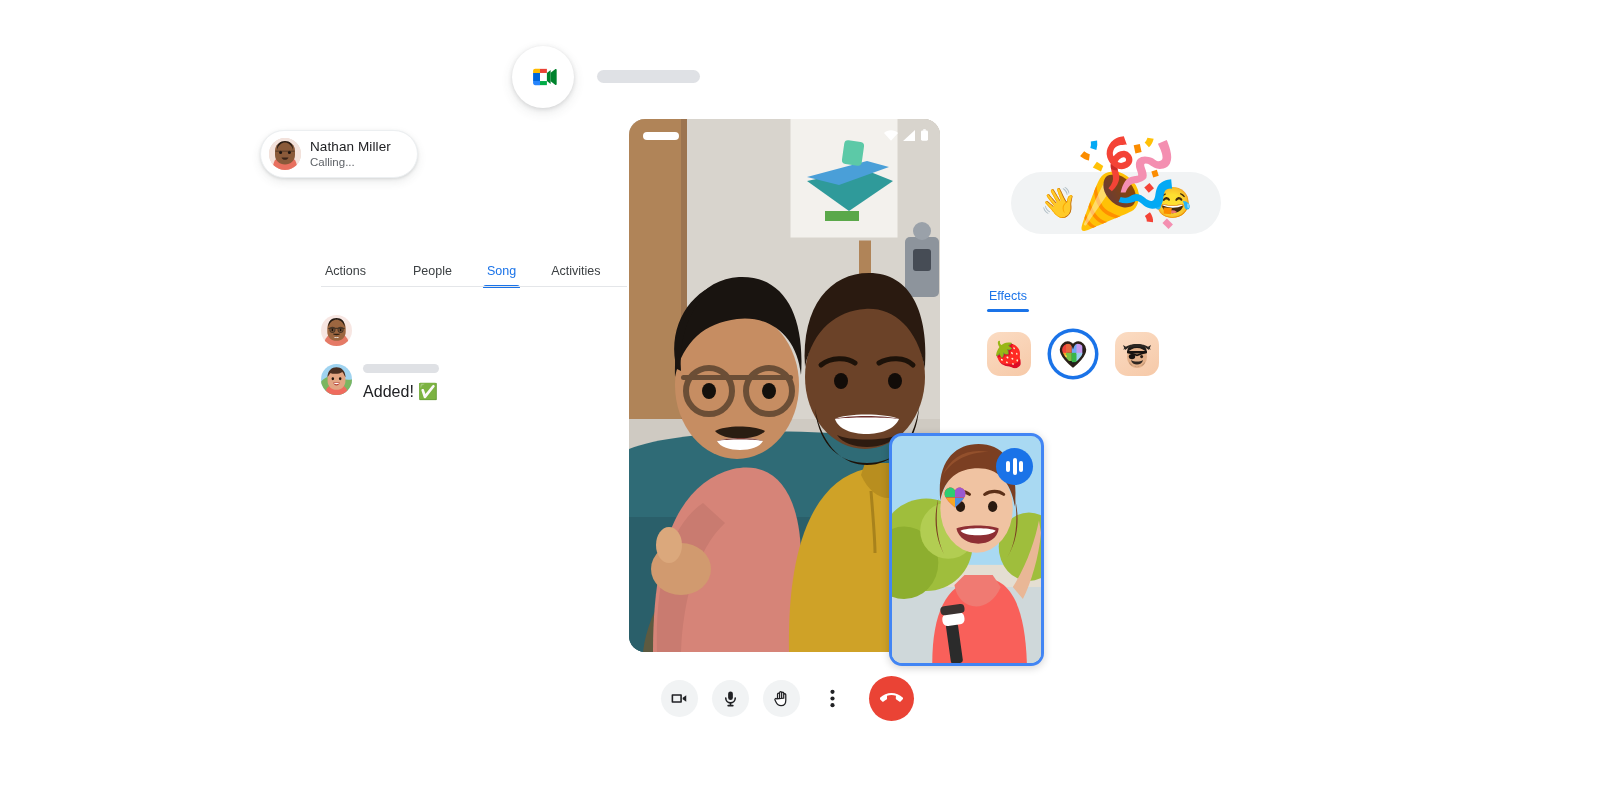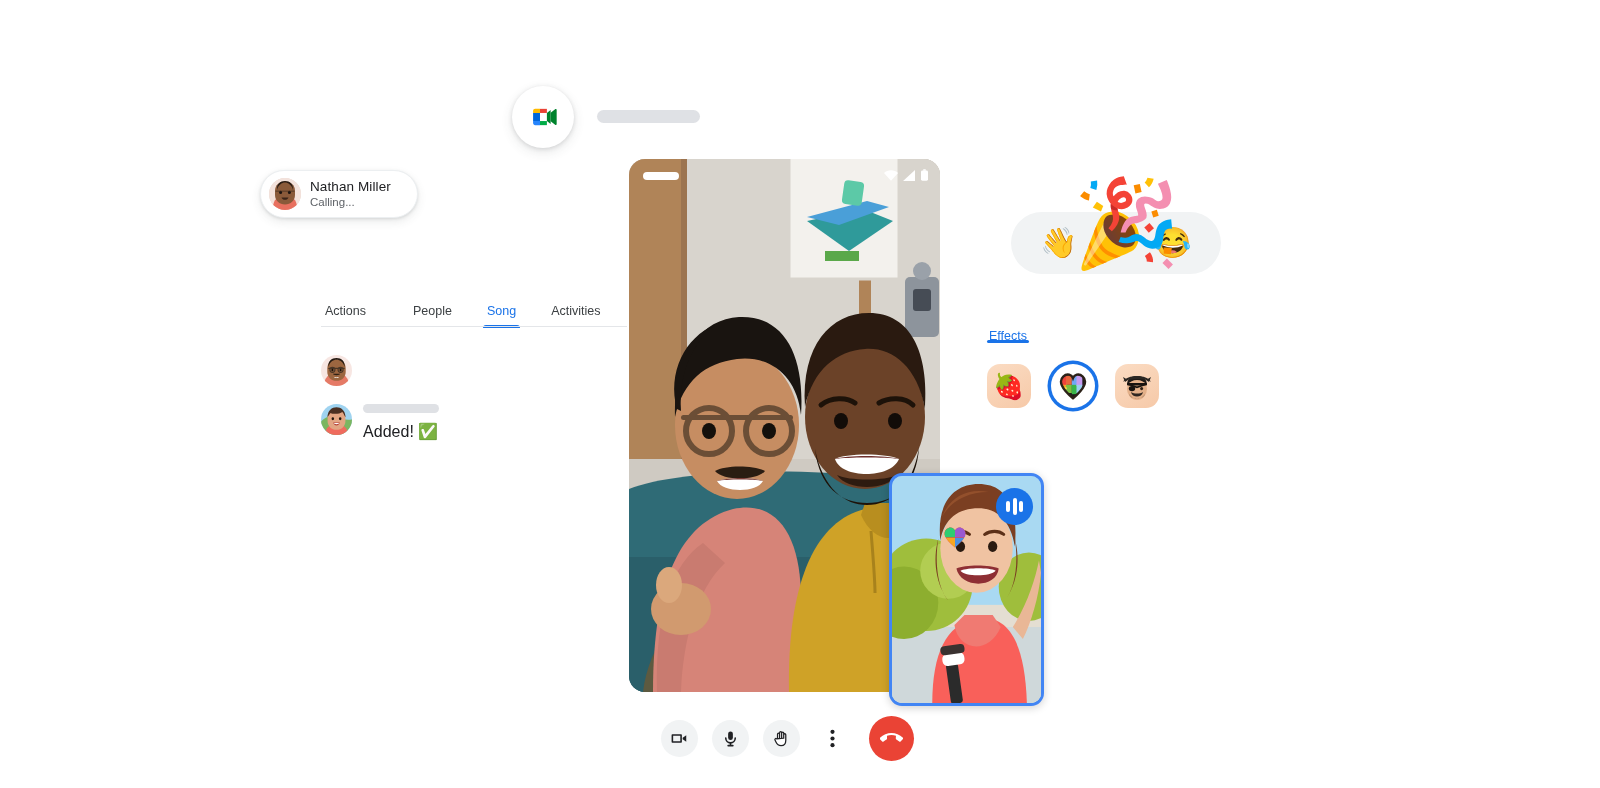--- a/index.html
+++ b/index.html
@@ -2,21 +2,21 @@
 <html><head>
 <meta charset="utf-8">
 <style>
   * { box-sizing: border-box; margin: 0; padding: 0; }
   html, body {
     width: 1600px; height: 788px;
     background: #ffffff;
     font-family: "Liberation Sans", sans-serif;
     overflow: hidden;
   }
-  .stage { position: relative; width: 1600px; height: 644px; margin-top: 40px; }
+  .stage { position: relative; width: 1600px; height: 644px; }
 
   
   .logo-circle {
     position: absolute; left: 512px; top: 46px;
     width: 62px; height: 62px; border-radius: 50%;
     background: #ffffff;
     box-shadow: 0 1px 4px rgba(60,64,67,.16), 0 4px 12px rgba(60,64,67,.12);
     display: flex; align-items: center; justify-content: center;
   }
   .ph-bar {
@@ -140,21 +140,21 @@
   .emoji-sm { font-size: 30px; line-height: 1; }
   .emoji-big {
     position: absolute; left: 1073px; top: 140px;
     font-size: 86px; line-height: 1; z-index: 4;
   }
 
   
   .effects { position: absolute; left: 987px; top: 286px; width: 200px; }
   .effects-tab {
     font-size: 12.5px; color: #1a73e8; font-weight: 500;
-    display: inline-block; position: relative; margin-left: 2px;
+    display: inline-block; padding-bottom: 9px; position: relative; margin-left: 2px;
   }
   .effects-tab::after {
     content: ""; position: absolute; left: -2px; right: -2px; bottom: 0;
     height: 3.5px; background: #1a73e8; border-radius: 3px;
   }
   .fx-row { display: flex; align-items: center; gap: 14px; margin-top: 20px; }
   .fx {
     width: 44px; height: 44px; border-radius: 13px;
     display: flex; align-items: center; justify-content: center;
     font-size: 25px; flex: 0 0 auto;

